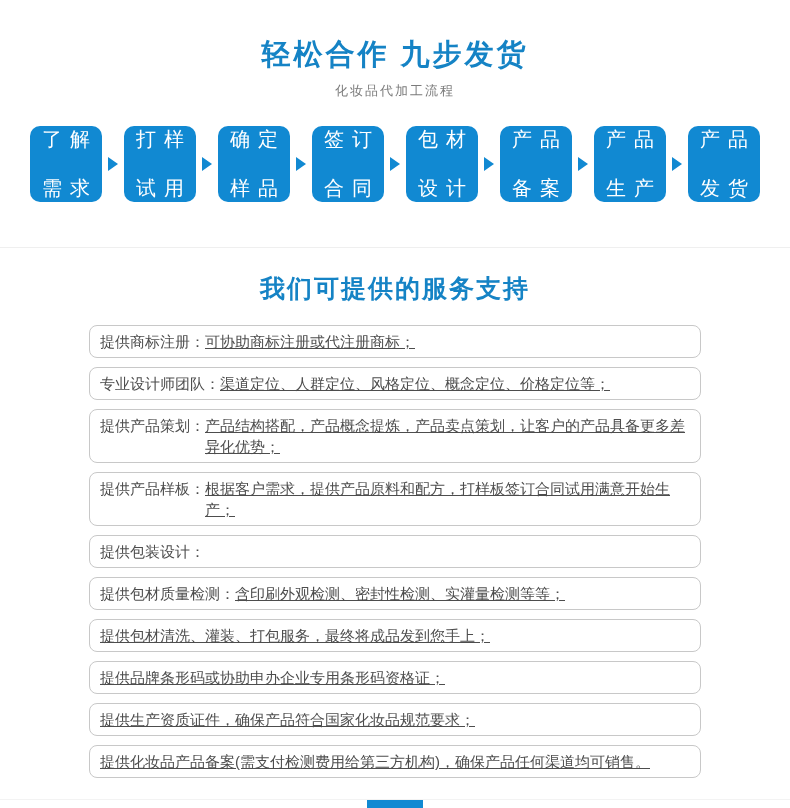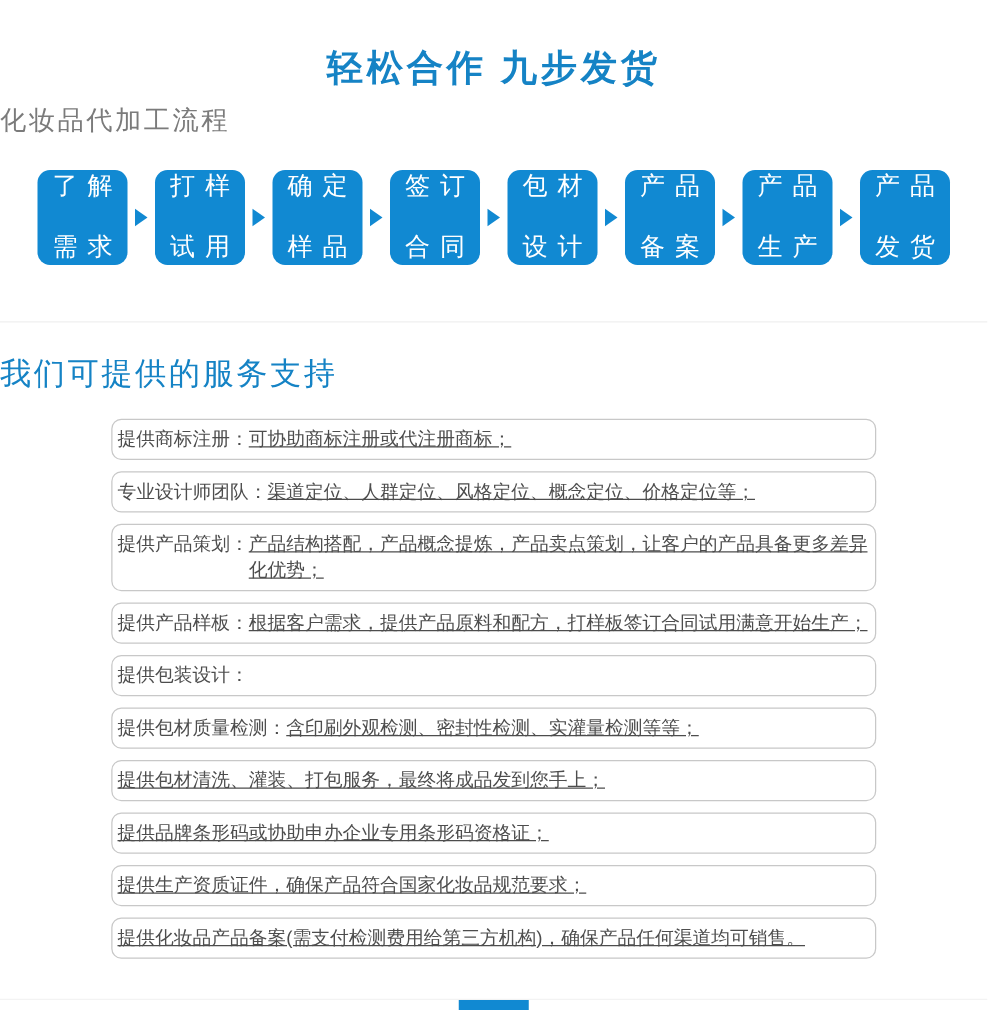--- a/index.html
+++ b/index.html
@@ -21,21 +21,22 @@
   .page-title{
     padding-top:35px;
     text-align:center;
     font-size:29px;
     font-weight:bold;
     letter-spacing:3px;
     color:var(--accent);
   }
   .page-subtitle{
     margin-top:7px;
-    font-size:21px;
+    text-align:center;
+    font-size:13px;
     letter-spacing:2px;
     color:var(--subtitle-gray);
   }
   .steps-row{
     margin-top:26px;
     display:flex;
     align-items:center;
     justify-content:center;
   }
   .step-box{
@@ -63,36 +64,37 @@
     margin:0 6px;
     flex:0 0 auto;
   }
   .section-divider{
     margin-top:45px;
     height:1px;
     background:#efefef;
   }
   .services-title{
     margin-top:24px;
+    text-align:center;
     font-size:25px;
-    font-weight:normal;
+    font-weight:bold;
     letter-spacing:2px;
     color:var(--accent);
   }
   .services-list{
     width:612px;
     margin:20px auto 0;
     display:flex;
     flex-direction:column;
     gap:9px;
   }
   .service-item{
     border:1px solid var(--border-gray);
     border-radius:8px;
-    padding:5px 4px;
+    padding:5px 10px;
     font-size:15px;
     line-height:21px;
     color:var(--text-gray);
     display:flex;
     align-items:flex-start;
   }
   .service-label{white-space:nowrap;}
   .service-text{flex:1;text-decoration:underline;}
   .footer-divider{
     position:absolute;

